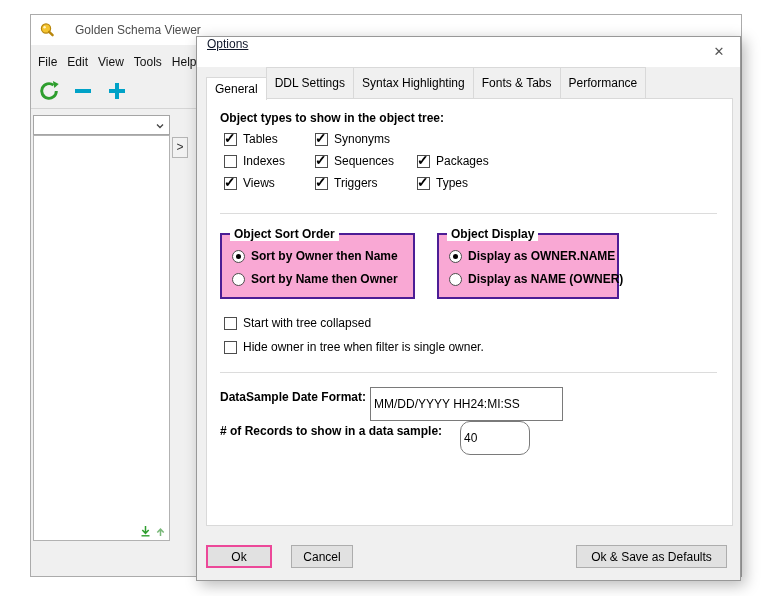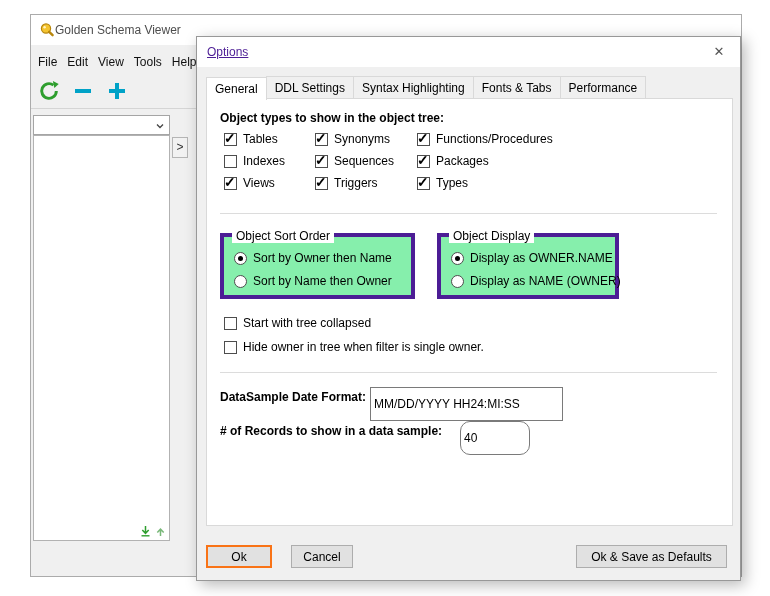--- a/index.html
+++ b/index.html
@@ -3,53 +3,53 @@
 <meta charset="utf-8">
 <style>
   html,body{margin:0;padding:0;}
   body{width:770px;height:596px;background:#ffffff;font-family:"Liberation Sans",sans-serif;font-size:12px;color:#000;position:relative;overflow:hidden;}
   .lbl{position:absolute;white-space:nowrap;font-weight:bold;}
 
   
   .main-window{position:absolute;left:30px;top:14px;width:712px;height:563px;background:#f0f0f0;border:1px solid #ababab;box-sizing:border-box;}
   .mw-titlebar{position:absolute;left:0;top:0;width:100%;height:30px;background:#ffffff;display:flex;align-items:center;}
   .app-icon{margin-left:8px;width:16px;height:16px;flex:none;}
-  .mw-title{margin-left:0;color:#4d4d4d;}
+  .mw-title{margin-left:20px;color:#4d4d4d;}
   .menubar{position:absolute;left:2px;top:36px;height:22px;display:flex;align-items:center;}
   .menu-item{padding:4px 5px;color:#111;}
   .toolbar{position:absolute;left:0;top:58px;width:100%;height:36px;border-bottom:1px solid #d5d5d5;box-sizing:border-box;}
   .tool-btn{position:absolute;top:6px;width:24px;height:24px;display:flex;align-items:center;justify-content:center;}
   .combobox{position:absolute;left:2px;top:100px;width:137px;height:20px;background:#fff;border:1px solid #a5a5a5;box-sizing:border-box;}
   .combo-chevron{position:absolute;right:4px;top:5px;}
   .tree{position:absolute;left:2px;top:120px;width:137px;height:406px;background:#fff;border:1px solid #b2b2b2;box-sizing:border-box;}
   .tree-btns{position:absolute;right:2px;bottom:2px;display:flex;gap:1px;}
   .tree-btn{width:14px;height:14px;display:flex;align-items:center;justify-content:center;}
   .expander{position:absolute;left:141px;top:122px;width:16px;height:21px;background:#f2f2f2;border:1px solid #b5b5b5;box-sizing:border-box;text-align:center;line-height:19px;color:#333;}
   .size-grip{position:absolute;right:1px;bottom:1px;width:14px;height:14px;background:repeating-linear-gradient(135deg,#f0f0f0 0 2px,#a9a9a9 2px 4px);}
 
   
   .dialog{position:absolute;left:196px;top:36px;width:545px;height:545px;background:#f0f0f0;border:1px solid #989898;box-shadow:4px 4px 14px rgba(0,0,0,.28);box-sizing:border-box;z-index:10;}
   .dlg-titlebar{position:absolute;left:0;top:0;width:100%;height:30px;background:#ffffff;}
-  .dlg-title{position:absolute;left:10px;top:8px;color:#4c1d95;text-decoration:underline;}
+  .dlg-title{position:absolute;left:10px;top:0;color:#0f172a;text-decoration:underline;}
   .dlg-close{position:absolute;right:12px;top:7px;width:18px;height:16px;color:#555;font-size:13px;text-align:center;line-height:16px;cursor:default;}
   .tab-row{position:absolute;left:9px;top:39px;height:23px;display:flex;align-items:flex-end;}
-  .tab{box-sizing:border-box;height:22px;margin-bottom:1px;margin-right:-1px;padding:4px 8px;background:#f0f0f0;border:1px solid #d9d9d9;border-bottom:none;display:flex;align-items:center;white-space:nowrap;}
+  .tab{box-sizing:border-box;height:31px;margin-bottom:1px;margin-right:-1px;padding:4px 8px;background:#f0f0f0;border:1px solid #d9d9d9;border-bottom:none;display:flex;align-items:center;white-space:nowrap;}
   .tab.selected{height:23px;margin-bottom:-1px;background:#fff;z-index:3;position:relative;padding:0 8px;}
   .tab-panel{position:absolute;left:9px;top:61px;width:527px;height:428px;background:#fff;border:1px solid #d9d9d9;box-sizing:border-box;}
   .sep{position:absolute;left:13px;right:15px;height:1px;background:#dcdcdc;}
   .cb-row,.rb-row{position:absolute;display:flex;align-items:flex-end;white-space:nowrap;}
   .cb{width:13px;height:13px;border:1px solid #4d4d4d;background:#fff;box-sizing:border-box;margin-right:6px;flex:none;position:relative;}
   .cb.on::after{content:"✓";position:absolute;left:-1px;top:-4px;font-size:14px;font-weight:bold;color:#000;}
   .rb{width:13px;height:13px;border:1px solid #4d4d4d;border-radius:50%;background:#fff;box-sizing:border-box;margin-right:6px;flex:none;position:relative;}
   .rb.on::after{content:"";position:absolute;left:3px;top:3px;width:5px;height:5px;border-radius:50%;background:#000;}
-  .groupbox{position:absolute;border:4px solid #4c1d95;box-sizing:border-box;background:#86efac;}
+  .groupbox{position:absolute;border:2px solid #4c1d95;box-sizing:border-box;background:#f9a8d4;font-weight:bold;}
   .gb-label{position:absolute;left:8px;top:-8px;background:#fff;padding:0 4px;white-space:nowrap;}
   .text-input{position:absolute;border:1px solid #7a7a7a;background:#fff;font:12px "Liberation Sans",sans-serif;padding:16px 3px;box-sizing:border-box;outline:none;}
   .btn{position:absolute;height:23px;background:#e1e1e1;border:1px solid #adadad;box-sizing:border-box;font:12px "Liberation Sans",sans-serif;display:flex;align-items:center;justify-content:center;white-space:nowrap;}
-  .btn.default{border:2px solid #f97316;}
+  .btn.default{border:2px solid #ec4899;}
 </style>
 </head>
 <body>
 
 <div class="main-window">
 
   <div class="mw-titlebar">
     <svg class="app-icon" viewBox="0 0 16 16">
       <circle cx="7" cy="6.5" r="4.6" fill="#f4c430" stroke="#b8860b" stroke-width="1.2"></circle>
       <path d="M10.2 9.8l3.4 3.4" stroke="#b8860b" stroke-width="2.4" stroke-linecap="round"></path>
@@ -149,24 +149,20 @@
     </div>
     <div class="cb-row" style="left:108px;top:55px">
       <span class="cb on"></span>
       <span>Sequences</span>
     </div>
     <div class="cb-row" style="left:108px;top:77px">
       <span class="cb on"></span>
       <span>Triggers</span>
     </div>
 
-    <div class="cb-row" style="left:210px;top:33px">
-      <span class="cb on"></span>
-      <span>Functions/Procedures</span>
-    </div>
     <div class="cb-row" style="left:210px;top:55px">
       <span class="cb on"></span>
       <span>Packages</span>
     </div>
     <div class="cb-row" style="left:210px;top:77px">
       <span class="cb on"></span>
       <span>Types</span>
     </div>
 
     <div class="sep" style="top:114px"></div>

